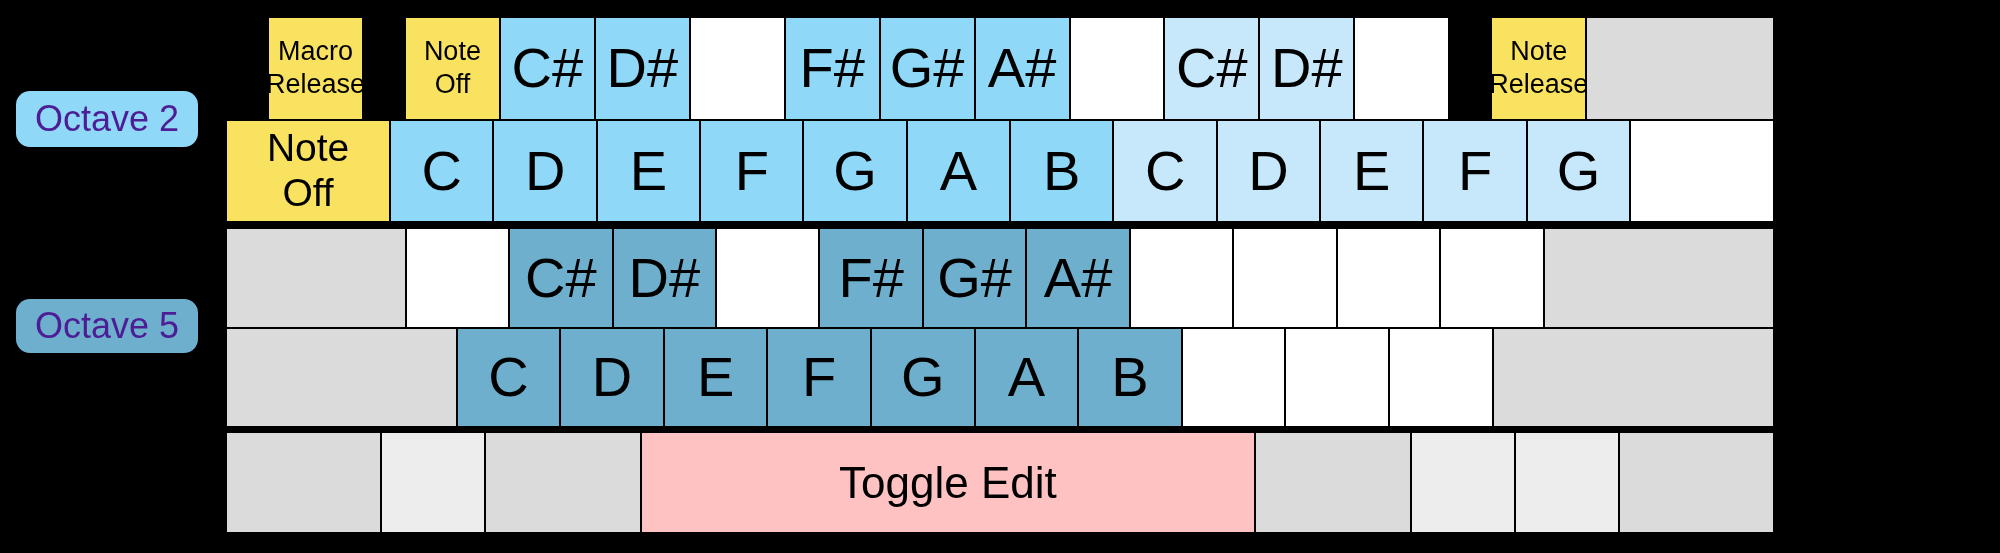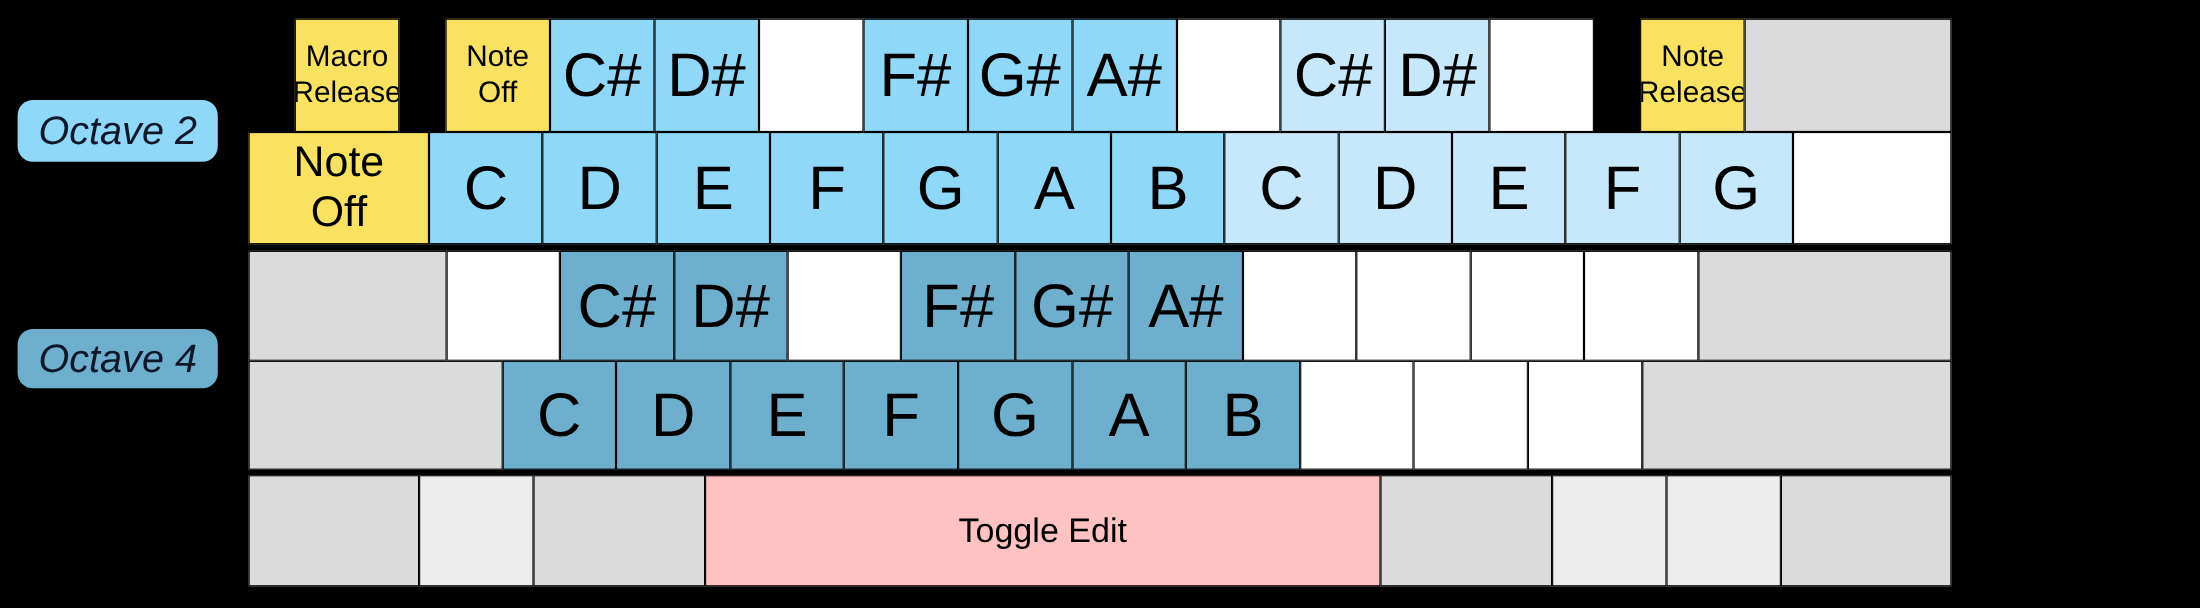--- a/index.html
+++ b/index.html
@@ -43,43 +43,42 @@
     display: flex;
     flex-direction: column;
     align-items: center;
     justify-content: center;
     text-align: center;
     overflow: hidden;
   }
   .k-note   { font-size: 56px; line-height: 1; }
   .k-small  { font-size: 27px; line-height: 1.25; margin-left: 42px; }
   .k-medium { font-size: 39px; line-height: 1.15; }
-  .k-space  { font-size: 31px; line-height: 1; }
+  .k-space  { font-size: 44px; line-height: 1; }
   
   .pill {
     position: absolute;
     display: flex;
     align-items: center;
     justify-content: center;
     font-size: 36px;
     border-radius: 14px;
-    color: #0f172a;
+    color: #4c1d95;
     white-space: nowrap;
-    font-style: italic;
   }
   .pill-oct2 { left: 16px;   top: 91px;  width: 182px; height: 56px; }
   .pill-oct1 { left: 16px;   top: 299px; width: 182px; height: 54px; }
   .pill-oct3 { left: 1801px; top: 92px;  width: 183px; height: 56px; }
 </style>
 </head>
 <body>
 
 <div class="stage">
   <div class="pill pill-oct2" style="background: rgb(143, 216, 247);">Octave 2</div>
-  <div class="pill pill-oct1" style="background: rgb(110, 175, 206);">Octave 4</div>
+  <div class="pill pill-oct1" style="background: rgb(110, 175, 206);">Octave 5</div>
   <div id="keyboard">
       <div class="kb-block block-0">
         <div class="kb-row">
           <div class="key k-small" style="flex-grow: 1000; background: rgb(248, 226, 95);">
             <div>Macro</div>
             <div>Release</div>
           </div>
           <div class="key k-small" style="flex-grow: 1000; background: rgb(248, 226, 95);">
             <div>Note</div>
             <div>Off</div>

